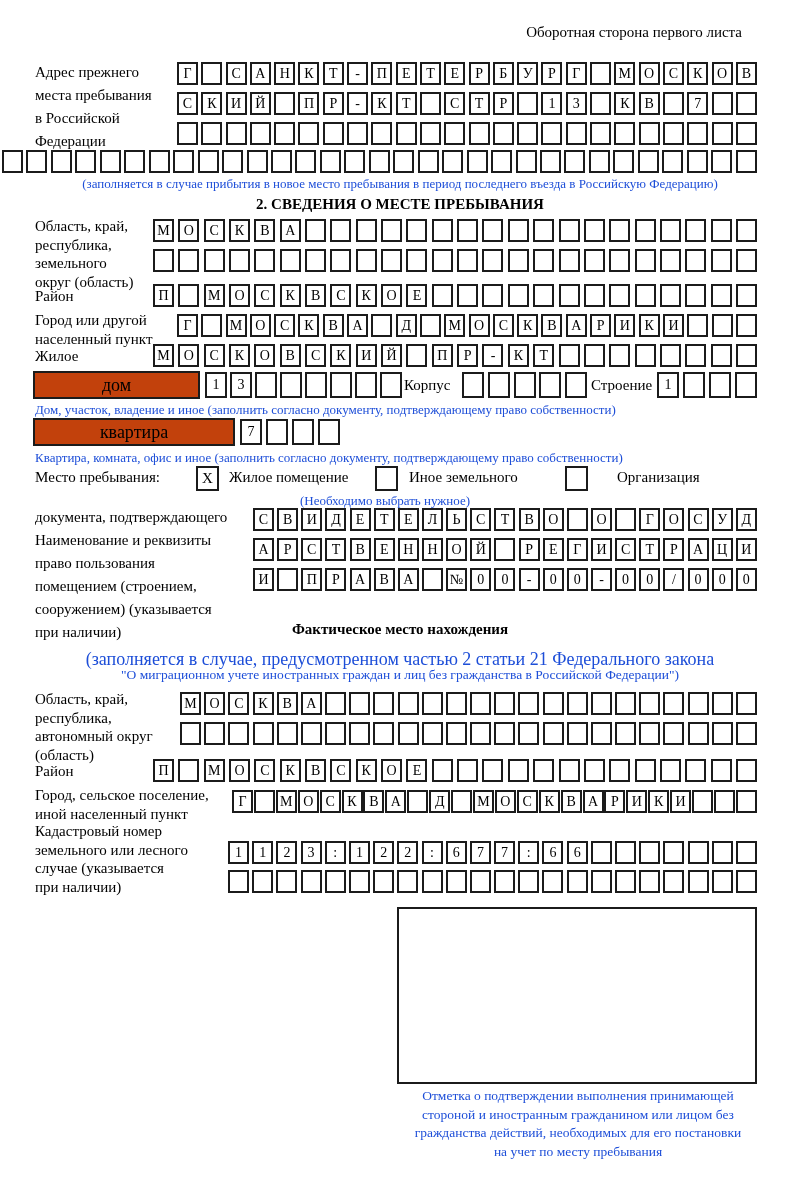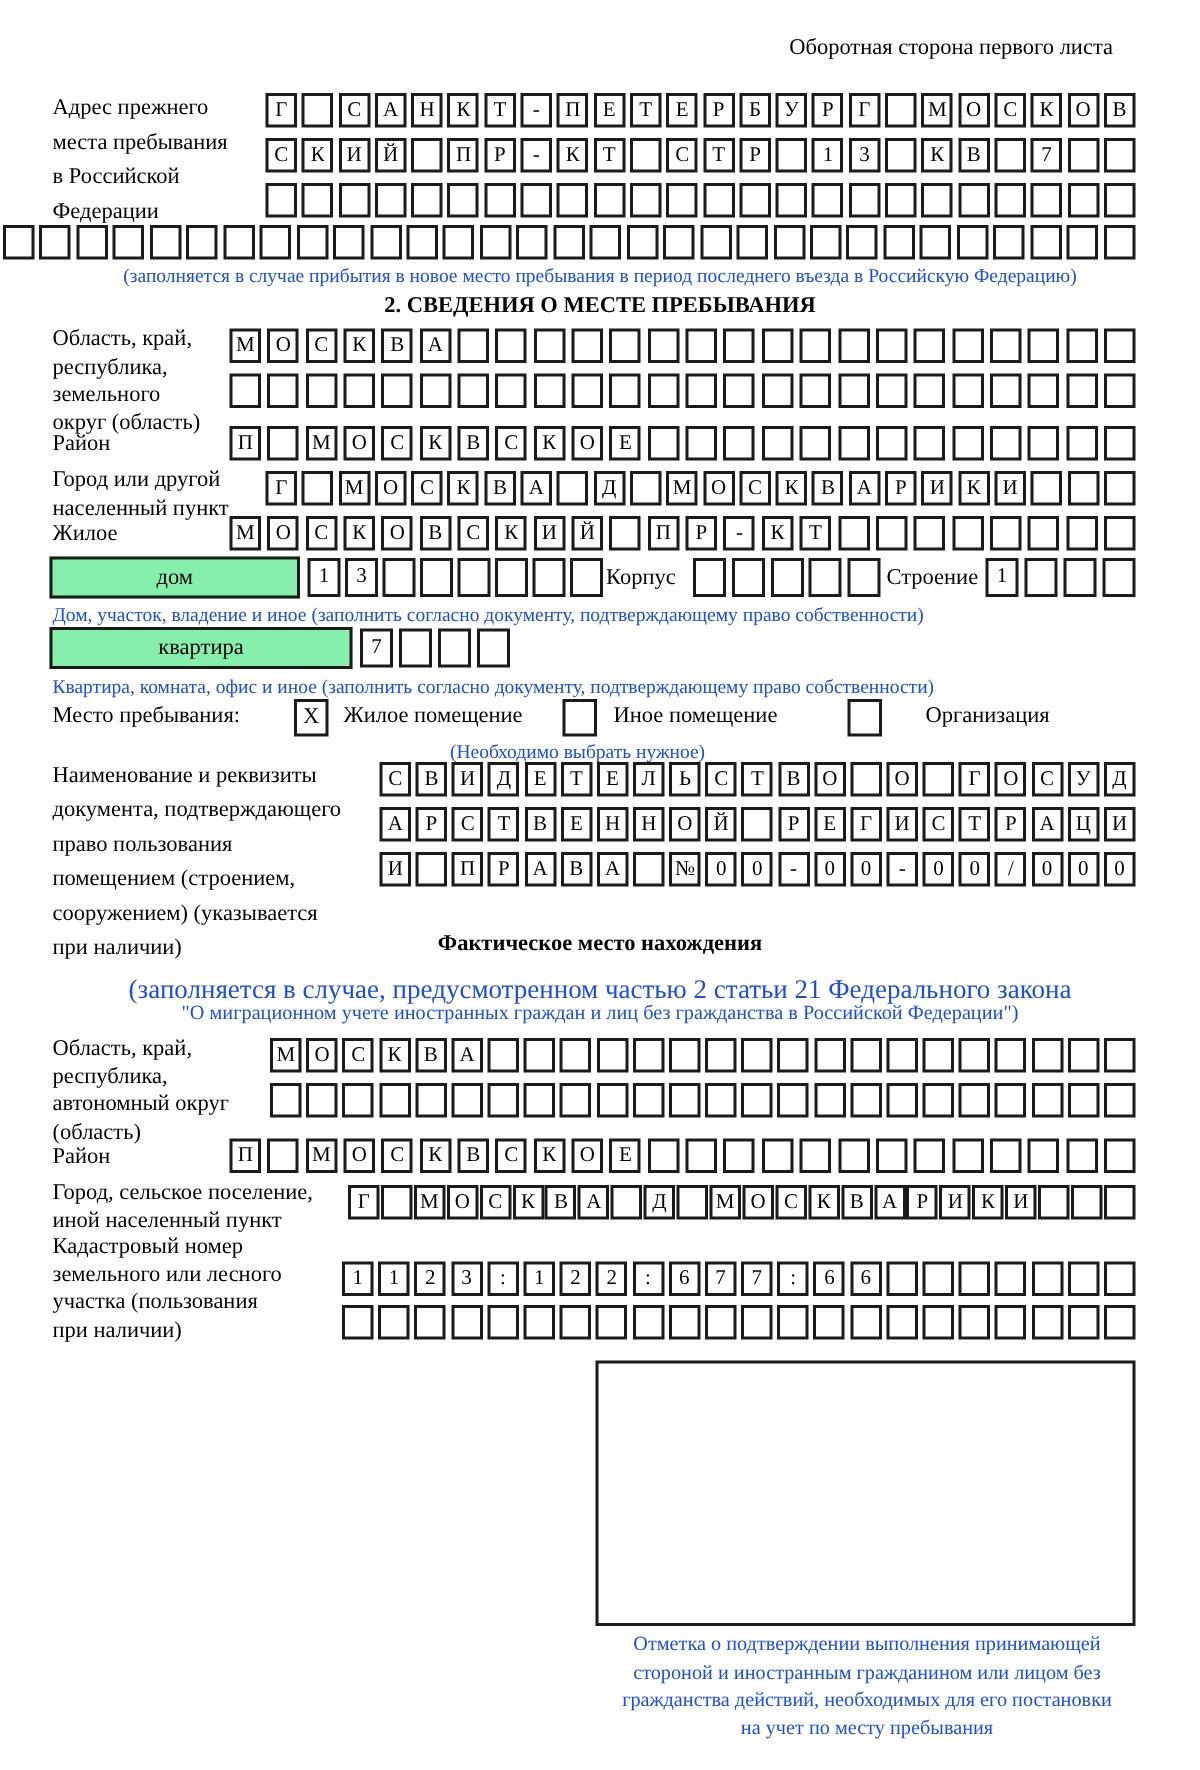--- a/index.html
+++ b/index.html
@@ -16,21 +16,21 @@
   .bold{font-weight:bold;}
   .cellrow{display:flex;justify-content:space-between;}
   .cell{
     box-sizing:border-box;flex:0 0 auto;width:21px;height:23px;
     border:2px solid #1b1b1b;display:flex;align-items:center;justify-content:center;
     font-size:14px;background:#fff;
   }
   .cellrow.tall .cell{height:26px;width:22px;}
   .widebox{
     box-sizing:border-box;border:2px solid #1b1b1b;display:flex;
-    align-items:center;justify-content:center;font-size:15px;background:#86efac;text-align:right;
+    align-items:center;justify-content:center;font-size:18px;background:#c2410c;text-align:right;
   }
   .checkbox{
     box-sizing:border-box;width:23px;height:25px;border:2px solid #1b1b1b;
     display:flex;align-items:center;justify-content:center;font-size:15px;background:#fff;
   }
   .stampbox{box-sizing:border-box;border:2px solid #1b1b1b;background:#fff;}
 </style>
 </head>
 <body>
 
@@ -339,28 +339,28 @@
       <div class="cell"></div>
       <div class="cell"></div>
       <div class="cell"></div>
     </div>
   <div class="abs caption" style="left:35px;top:450px;">Квартира, комната, офис и иное (заполнить согласно документу, подтверждающему право собственности)</div>
 
   <div class="abs lbl" style="left:35px;top:469px;">Место пребывания:</div>
   <div class="abs checkbox" style="left:196px;top:466px;">X</div>
   <div class="abs lbl" style="left:229px;top:469px;">Жилое помещение</div>
   <div class="abs checkbox" style="left:375px;top:466px;"></div>
-  <div class="abs lbl" style="left:409px;top:469px;">Иное помещение</div>
+  <div class="abs lbl" style="left:409px;top:469px;">Иное земельного</div>
   <div class="abs checkbox" style="left:565px;top:466px;"></div>
   <div class="abs lbl" style="left:617px;top:469px;">Организация</div>
   <div class="abs caption" style="left:150px;top:493px;width:470px;text-align:center;">(Необходимо выбрать нужное)</div>
 
   <div class="abs lbl lh-lg" style="left:35px;top:506px;">
+      <div>документа, подтверждающего</div>
       <div>Наименование и реквизиты</div>
-      <div>документа, подтверждающего</div>
       <div>право пользования</div>
       <div>помещением (строением,</div>
       <div>сооружением) (указывается</div>
       <div>при наличии)</div>
     </div>
   <div class="abs cellrow" style="left:253px;top:508px;width:504px;">
       <div class="cell">С</div>
       <div class="cell">В</div>
       <div class="cell">И</div>
       <div class="cell">Д</div>
@@ -547,21 +547,21 @@
       <div class="cell">К</div>
       <div class="cell">И</div>
       <div class="cell"></div>
       <div class="cell"></div>
       <div class="cell"></div>
     </div>
 
   <div class="abs lbl lh-sm" style="left:35px;top:822px;">
       <div>Кадастровый номер</div>
       <div>земельного или лесного</div>
-      <div>участка (пользования</div>
+      <div>случае (указывается</div>
       <div>при наличии)</div>
     </div>
   <div class="abs cellrow" style="left:228px;top:841px;width:529px;">
       <div class="cell">1</div>
       <div class="cell">1</div>
       <div class="cell">2</div>
       <div class="cell">3</div>
       <div class="cell">:</div>
       <div class="cell">1</div>
       <div class="cell">2</div>

